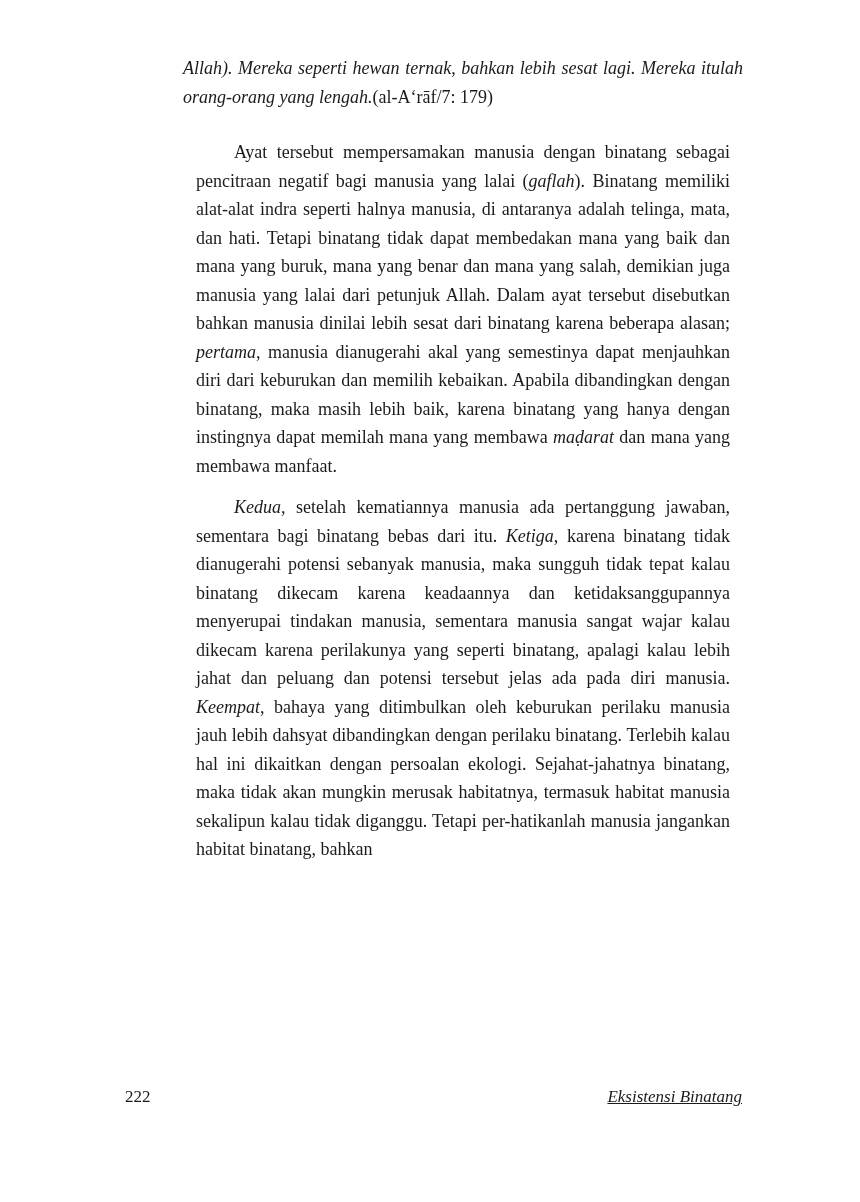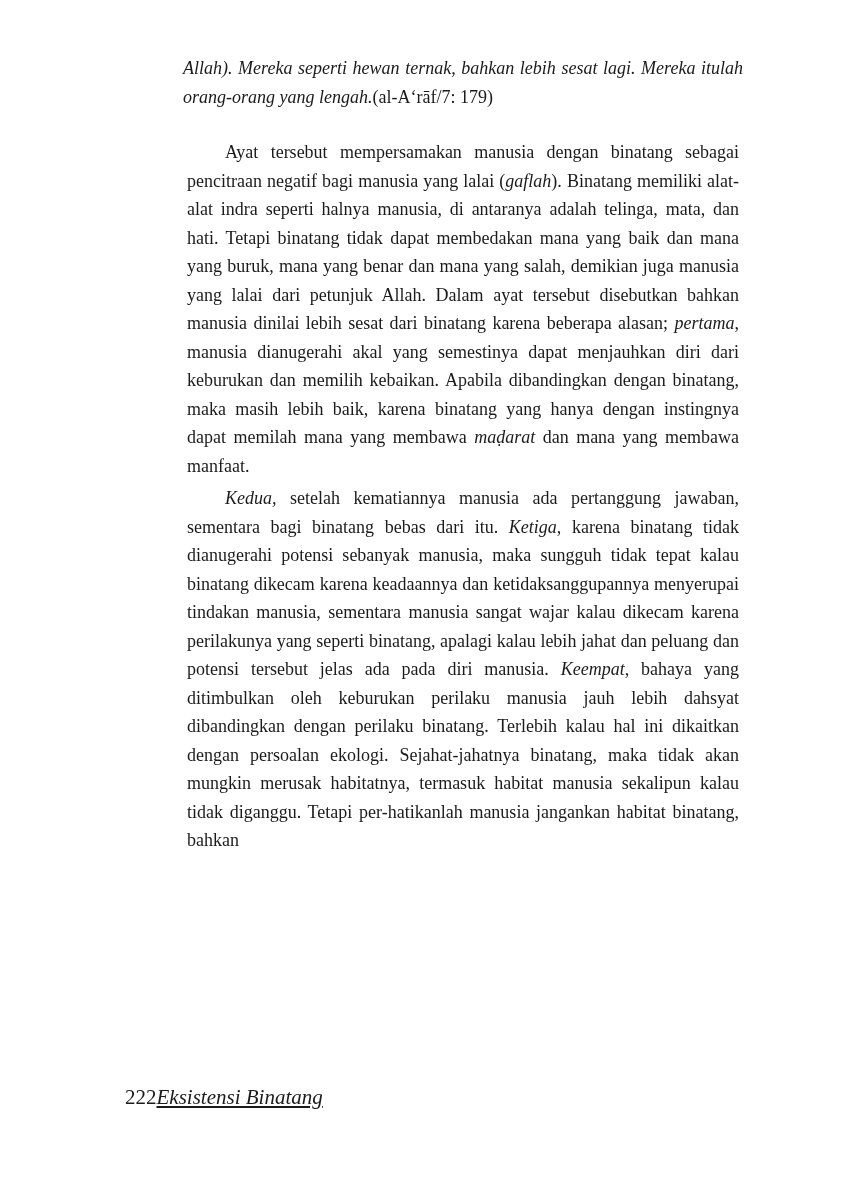--- a/index.html
+++ b/index.html
@@ -19,39 +19,40 @@
   .content {
     position: absolute;
     left: 183px;
     top: 54px;
     width: 560px;
     font-size: 18px;
     line-height: 28.5px;
     text-align: justify;
   }
   .content p {
-    margin: 4px;
+    margin: 13px;
   }
   .quote {
     margin: 0 0 27px 0 !important;
   }
   .body-para {
     text-indent: 38px;
   }
   em {
     font-style: italic;
   }
   .footer {
     position: absolute;
     left: 125px;
     right: 118px;
     top: 1086px;
     display: flex;
+    justify-content: space-between;
     align-items: baseline;
-    font-size: 21px;
+    font-size: 17px;
     line-height: 22px;
   }
   .running-title {
     font-style: italic;
     text-decoration: underline;
   }
 </style>
 </head>
 <body>
 

